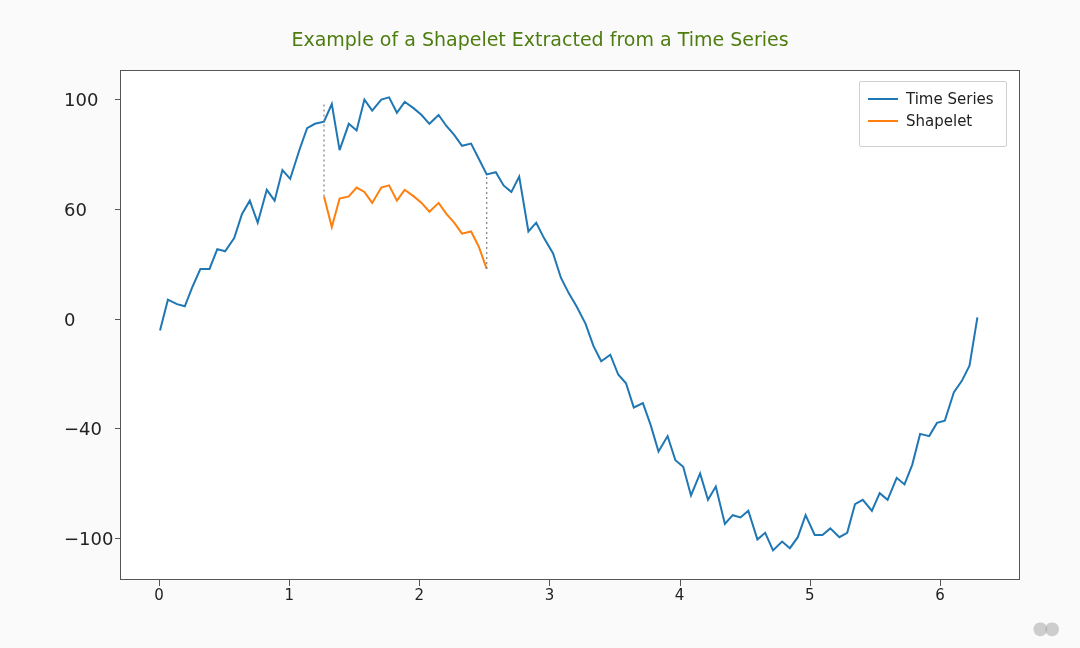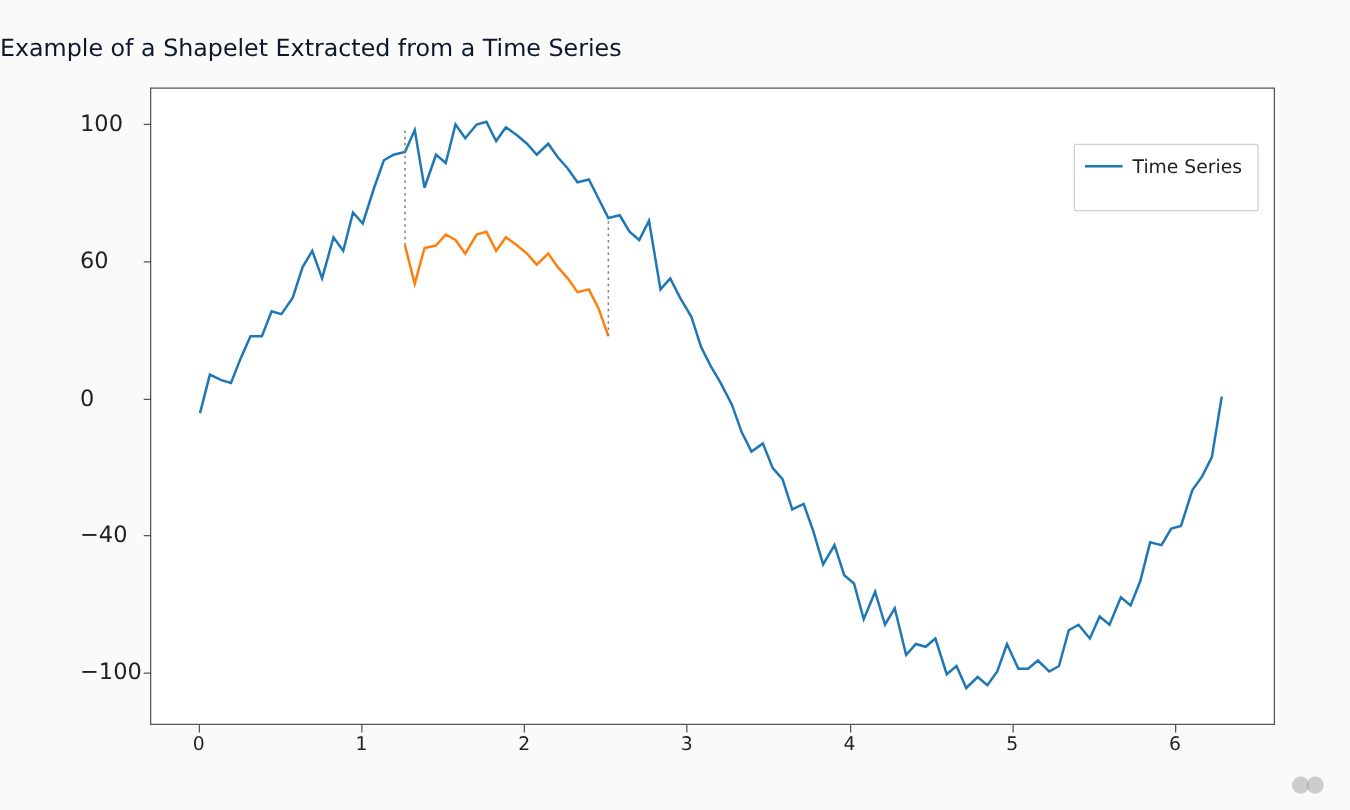--- a/index.html
+++ b/index.html
@@ -15,23 +15,23 @@
     position: relative;
     width: 1080px;
     height: 648px;
     box-sizing: border-box;
   }
   .title {
     position: absolute;
     top: 28px;
     left: 0;
     width: 100%;
-    text-align: left;
+    text-align: center;
     font-size: 19px;
-    color: #0f172a;
+    color: #4d7c0f;
   }
   .plot {
     position: absolute;
     left: 120px;
     top: 70px;
     width: 900px;
     height: 510px;
     background: #fff;
     border: 1px solid #555;
     box-sizing: border-box;
@@ -74,25 +74,24 @@
     height: 6px;
     background: #555;
   }
   .legend {
     position: absolute;
     right: 12px;
     top: 10px;
     background: #fff;
     border: 1px solid #d0d0d0;
     border-radius: 2px;
-    padding: 6px 10px 24px 8px;
+    padding: 6px 10px 14px 8px;
     font-size: 15px;
     box-sizing: border-box;
     min-width: 148px;
-    margin-top: 34px;
   }
   .legend-row {
     display: flex;
     align-items: center;
     height: 22px;
   }
   .legend-line {
     width: 30px;
     height: 2px;
     margin-right: 8px;
@@ -125,20 +124,24 @@
         <path d="M39.0 259.5 L46.9 228.7 L56.0 233.1 L63.8 235.3 L71.6 215.5 L79.4 197.9 L88.5 197.9 L96.3 178.1 L104.1 180.3 L113.2 167.1 L121.0 142.9 L128.8 129.7 L136.7 151.7 L145.8 118.8 L153.6 129.7 L161.4 99.0 L169.2 107.8 L178.3 79.2 L186.1 57.2 L193.9 52.8 L203.0 50.6 L210.8 33.0 L218.6 79.2 L227.8 52.8 L235.6 59.4 L243.4 28.6 L251.2 39.6 L260.3 28.6 L268.1 26.4 L275.9 41.8 L283.7 30.8 L292.8 37.4 L300.6 44.0 L308.4 52.8 L317.6 44.0 L325.4 55.0 L333.2 63.8 L341.0 74.8 L350.1 72.6 L357.9 88.0 L365.7 103.4 L374.8 101.2 L382.6 114.4 L390.4 121.0 L398.2 105.6 L407.4 160.5 L415.2 151.7 L423.0 167.1 L432.1 182.5 L439.9 206.7 L447.7 222.1 L455.5 235.3 L464.6 252.9 L472.4 274.9 L480.2 290.3 L489.3 283.7 L497.2 303.5 L505.0 312.3 L512.8 336.5 L521.9 332.1 L529.7 354.1 L537.5 380.5 L546.6 365.1 L554.4 389.2 L562.2 395.8 L570.0 424.4 L579.1 402.4 L587.0 428.8 L594.8 415.6 L603.9 453.0 L611.7 444.2 L619.5 446.4 L627.3 439.8 L636.4 468.4 L644.2 461.8 L652.0 479.4 L661.1 470.6 L668.9 477.2 L676.8 466.2 L684.6 444.2 L693.7 464.0 L701.5 464.0 L709.3 457.4 L718.4 466.2 L726.2 461.8 L734.0 433.2 L741.8 428.8 L750.9 439.8 L758.7 422.2 L766.6 428.8 L775.7 406.8 L783.5 413.4 L791.3 393.6 L799.1 362.9 L808.2 365.1 L816.0 351.9 L823.8 349.7 L832.9 321.1 L840.7 310.1 L848.5 294.7 L856.4 246.3 " fill="none" stroke="#1f77b4" stroke-width="2"></path>
         <path d="M203.0 125.4 L210.8 156.1 L218.6 127.5 L227.8 125.4 L235.6 116.6 L243.4 121.0 L251.2 131.9 L260.3 116.6 L268.1 114.4 L275.9 129.7 L283.7 118.8 L292.8 125.4 L300.6 131.9 L308.4 140.7 L317.6 131.9 L325.4 142.9 L333.2 151.7 L341.0 162.7 L350.1 160.5 L357.9 175.9 L365.7 197.9 " fill="none" stroke="#ff7f0e" stroke-width="2"></path>
         <line x1="203.0" x2="203.0" y1="125.4" y2="33.0" stroke="#808080" stroke-width="1.2" stroke-dasharray="2 3"></line>
         <line x1="365.7" x2="365.7" y1="197.9" y2="103.4" stroke="#808080" stroke-width="1.2" stroke-dasharray="2 3"></line>
       </svg>
     <div class="legend">
       <div class="legend-row">
         <div class="legend-line" id="leg-color-0" style="background: rgb(31, 119, 180);"></div>
         <span>Time Series</span>
       </div>
+      <div class="legend-row">
+        <div class="legend-line" id="leg-color-1" style="background: rgb(255, 127, 14);"></div>
+        <span>Shapelet</span>
+      </div>
     </div>
   </div>
 
   <div id="ytick-container">
       <div class="y-tick-label" style="top: 538.416px;">−100</div>
       <div class="tick-mark-y" style="top: 538.416px;"></div>
       <div class="y-tick-label" style="top: 428.459px;">−40</div>
       <div class="tick-mark-y" style="top: 428.459px;"></div>
       <div class="y-tick-label" style="top: 318.502px;">0</div>
       <div class="tick-mark-y" style="top: 318.502px;"></div>

